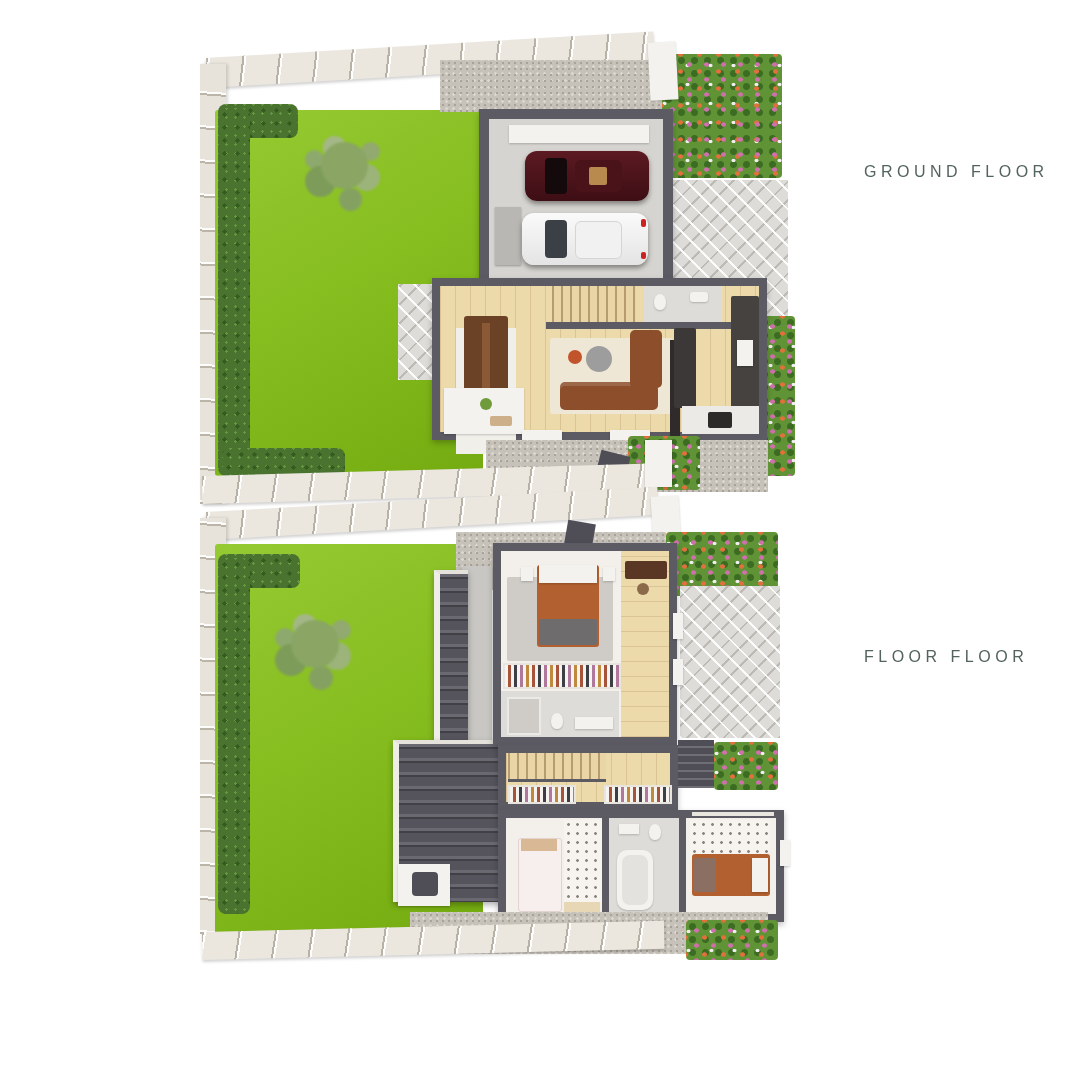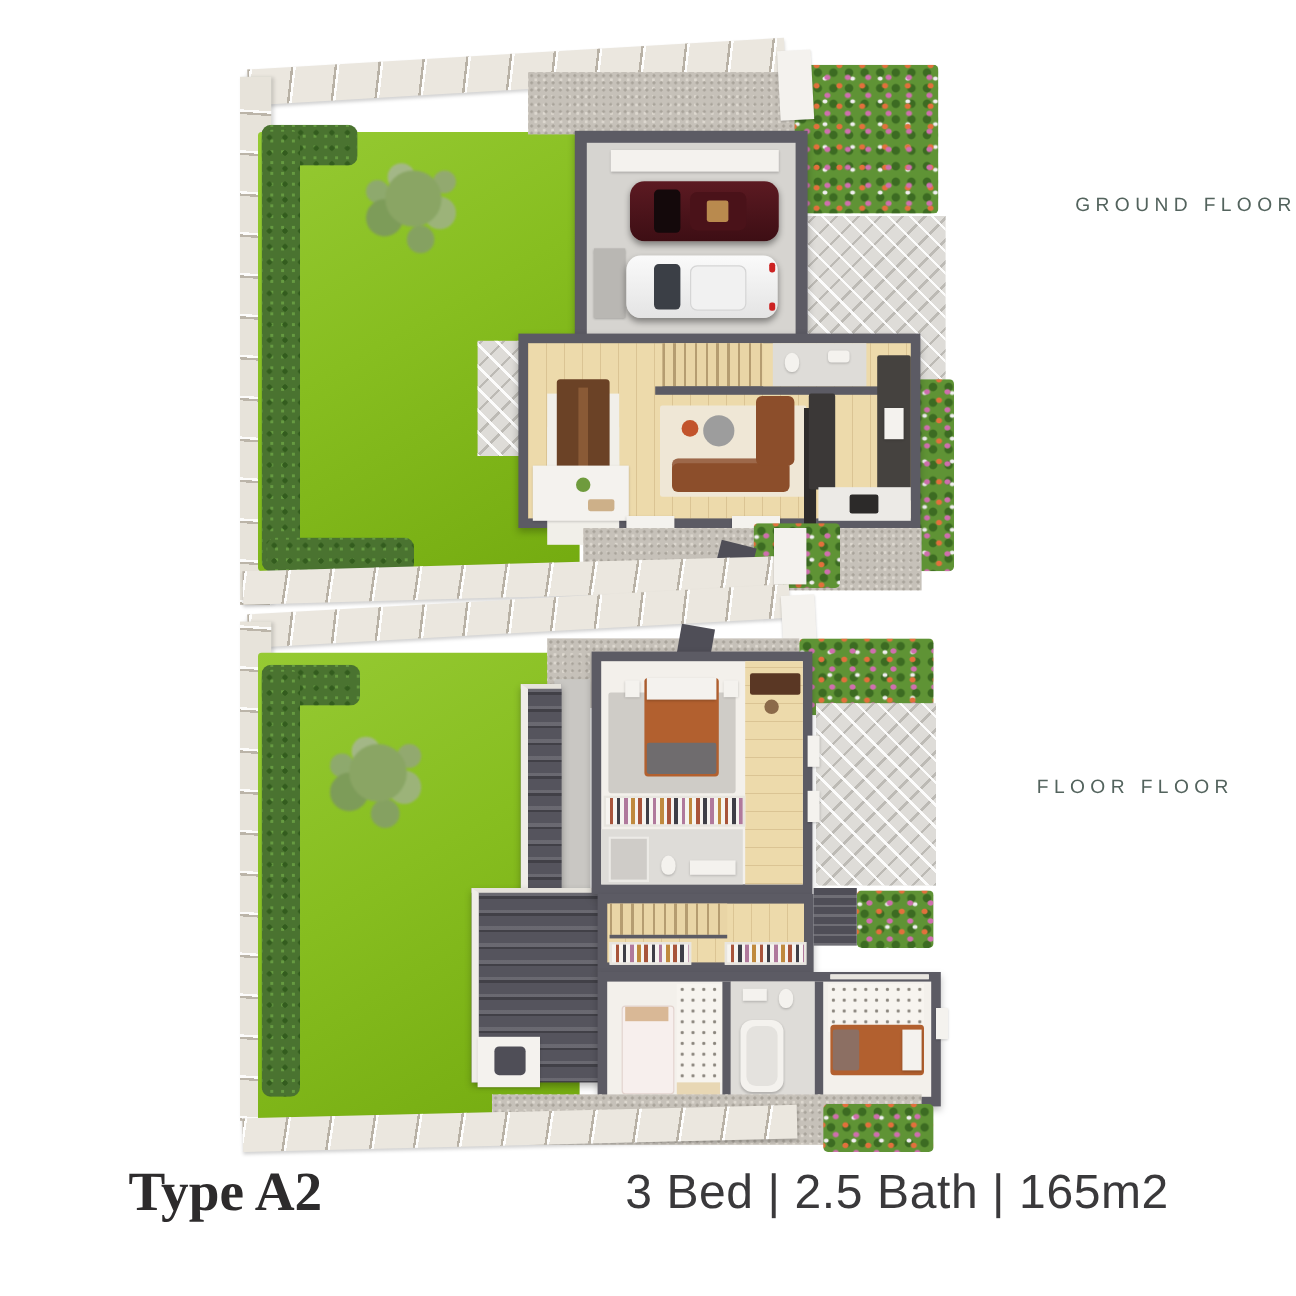--- a/index.html
+++ b/index.html
@@ -197,21 +197,21 @@
     <div class="abs white-el" style="left:322px;top:414px;width:40px;height:10px;"></div>
     <div class="abs white-el" style="left:410px;top:414px;width:40px;height:10px;"></div>
 
     <div class="abs gravel" style="left:286px;top:424px;width:282px;height:52px;"></div>
     <div class="abs flowers" style="left:428px;top:420px;width:72px;height:54px;"></div>
     <div class="abs dark-el" style="left:398px;top:437px;width:30px;height:25px;transform:rotate(14deg);"></div>
     <div class="abs fence" style="left:2px;top:460px;width:450px;height:28px;transform:rotate(-1.6deg);transform-origin:0 0;"></div>
     <div class="abs white-el" style="left:445px;top:424px;width:27px;height:47px;"></div>
   </section>
 
-  <div class="floor-label" style="left:896px;top:163px;">GROUND FLOOR</div>
+  <div class="floor-label" style="left:864px;top:163px;">GROUND FLOOR</div>
 
   <section class="plan" style="left:200px;top:506px;width:596px;height:456px;">
     <div class="abs fence" style="left:6px;top:6px;width:452px;height:28px;transform:rotate(-3.2deg);transform-origin:0 0;"></div>
     <div class="abs white-el" style="left:452px;top:-10px;width:28px;height:54px;transform:rotate(-3deg);"></div>
     <div class="abs fence-v" style="left:0px;top:12px;width:26px;height:416px;"></div>
     <div class="abs lawn" style="left:15px;top:38px;width:268px;height:392px;"></div>
     <div class="abs hedge" style="left:18px;top:48px;width:82px;height:34px;"></div>
     <div class="abs hedge" style="left:18px;top:52px;width:32px;height:356px;"></div>
     <div class="abs tree" style="left:55px;top:80px;width:114px;height:114px;"></div>
 
@@ -286,16 +286,14 @@
       <div class="abs white-el" style="right:-6px;top:30px;width:10px;height:26px;"></div>
     </div>
 
     <div class="abs gravel" style="left:210px;top:406px;width:358px;height:42px;"></div>
     <div class="abs flowers" style="left:486px;top:414px;width:92px;height:40px;"></div>
     <div class="abs fence" style="left:2px;top:426px;width:462px;height:28px;transform:rotate(-1.4deg);transform-origin:0 0;"></div>
   </section>
 
   <div class="floor-label" style="left:864px;top:648px;">FLOOR FLOOR</div>
 
-  <div class="type-label" style="left:107px;top:966px;">Type A2</div>
-  <div class="specs-label" style="left:521px;top:972px;">3 Bed | 2.5 Bath | 165m2</div>
 
 </div>
 
 </body></html>

